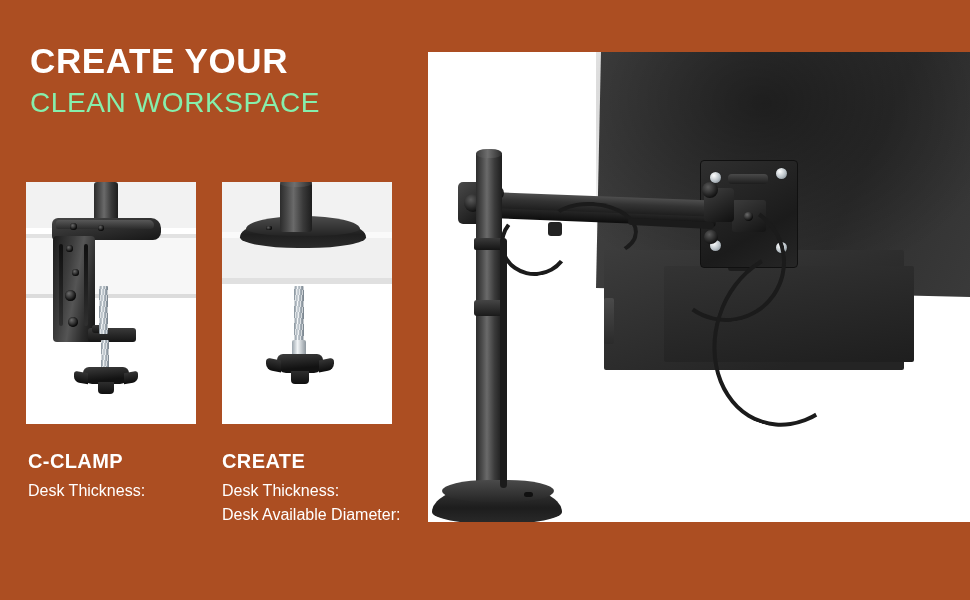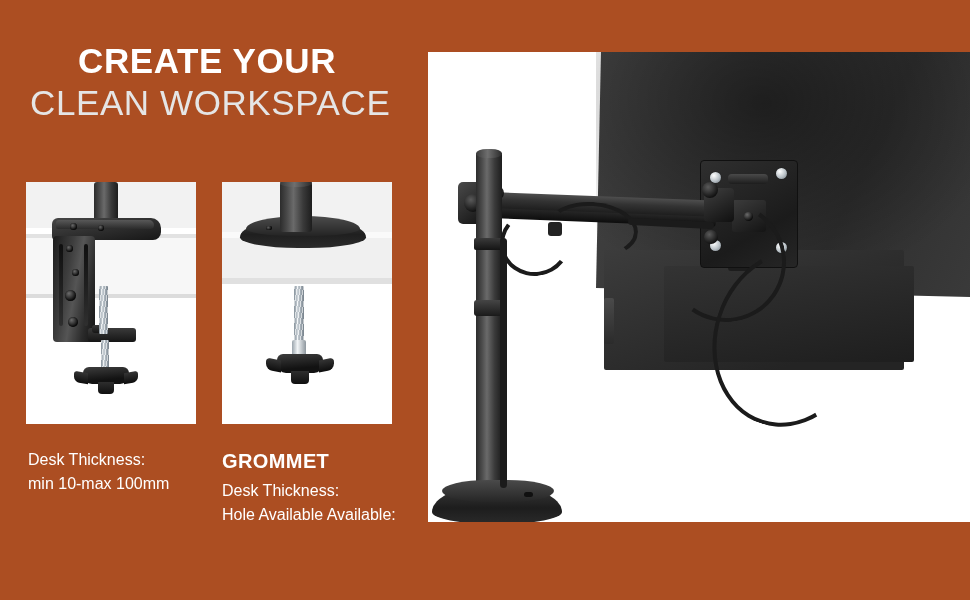--- a/index.html
+++ b/index.html
@@ -16,24 +16,24 @@
     position:absolute; left:0; top:0;
     width:970px; height:600px;
     background:#AC4E22;
     overflow:hidden;
   }
 
   
   .headline { position:absolute; left:30px; top:40px; }
   .headline-l1 {
     font-size:35px; font-weight:bold; color:#FFFFFF;
-    letter-spacing:0.6px; line-height:42px; white-space:nowrap;margin-left:48px;
+    letter-spacing:0.6px; line-height:42px; white-space:nowrap;
   }
   .headline-l2 {
-    font-size:35px; font-weight:300; color:#e5e5e5;
+    font-size:28px; font-weight:300; color:#86efac;
     letter-spacing:0.6px; line-height:42px; white-space:nowrap;
   }
 
   
   .thumb-panel {
     position:absolute; top:182px; width:170px; height:242px;
     background:#F2F2F2; overflow:hidden;
   }
   #thumb-cclamp  { left:26px; }
   #thumb-grommet { left:222px; }
@@ -279,28 +279,28 @@
       <div class="rod-collar" style="left:70px; top:158px; width:14px; height:17px;"></div>
 
       <div class="knob" style="left:55px; top:172px; width:46px; height:19px;"></div>
       <div class="knob-wingL" style="left:44px; top:177px; width:15px; height:12px; transform:skewY(11deg); border-radius:4px 0 0 6px;"></div>
       <div class="knob-wingR" style="left:97px; top:177px; width:15px; height:12px; transform:skewY(-11deg); border-radius:0 4px 6px 0;"></div>
       <div class="knob-stem" style="left:69px; top:189px; width:18px; height:13px;"></div>
     </div>
   </div>
 
   <div class="caption" id="caption-cclamp">
+    <div class="cap-title">C-CLAMP</div>
     <div class="cap-line">Desk Thickness:</div>
-    <div class="cap-line">min 10-max 100mm</div>
   </div>
 
   <div class="caption" id="caption-grommet">
-    <div class="cap-title">GROMMET</div>
+    <div class="cap-title">CREATE</div>
     <div class="cap-line">Desk Thickness:</div>
-    <div class="cap-line">Hole Available Available:</div>
+    <div class="cap-line">Desk Available Diameter:</div>
   </div>
 
   <div id="photo-panel">
 
     <div class="monitor-back ph" style="left:168px; top:-54px; width:420px; height:300px;
          clip-path:polygon(6px 6px, 420px 0px, 420px 300px, 0px 290px);"></div>
     <div class="monitor-shadow ph" style="left:168px; top:-54px; width:420px; height:300px;"></div>
 
     <div class="monitor-bulge ph" style="left:176px; top:198px; width:300px; height:120px;
          background:linear-gradient(160deg,#3c3c3c,#242424 80%);"></div>

